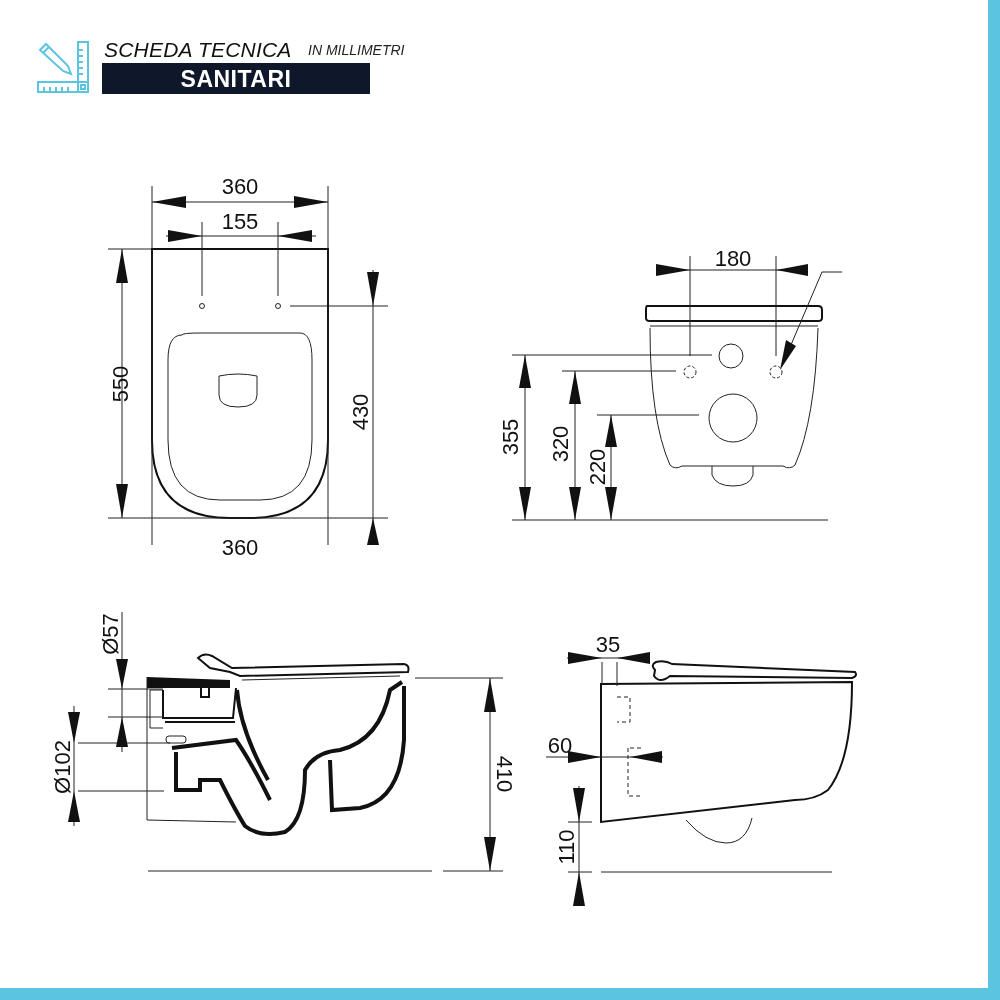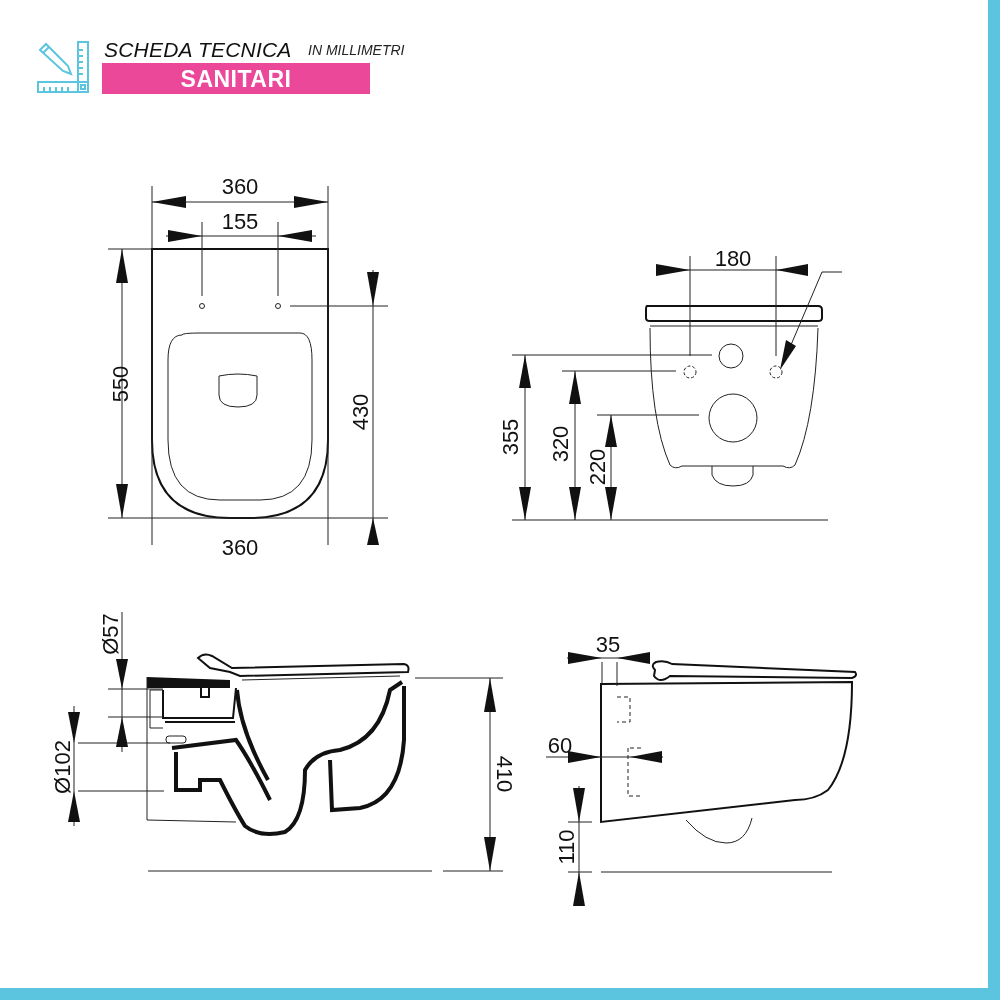--- a/index.html
+++ b/index.html
@@ -3,21 +3,21 @@
 <meta charset="utf-8">
 <style>
   html, body { margin: 0; padding: 0; }
   body { width: 1000px; height: 1000px; background: #ffffff; position: relative; overflow: hidden;
          font-family: "Liberation Sans", sans-serif; }
   .frame-right { position: absolute; left: 988px; top: 0; width: 12px; height: 1000px; background: #5bc5e0; }
   .frame-bottom { position: absolute; left: 0; top: 988px; width: 1000px; height: 12px; background: #5bc5e0; }
   .header-icon { position: absolute; left: 36px; top: 40px; width: 58px; height: 54px; }
   .header-title { position: absolute; left: 104px; top: 38px; font-size: 21px; font-style: italic; color: #111; letter-spacing: 0.2px; }
   .header-unit { position: absolute; left: 283px; top: 42px; font-size: 14px; font-style: italic; color: #222; margin-left: 25px; }
-  .header-band { position: absolute; left: 102px; top: 63px; width: 268px; height: 31px; background: #ec4899;
+  .header-band { position: absolute; left: 102px; top: 63px; width: 268px; height: 31px; background: #0f172a;
                  color: #fff; font-weight: bold; font-size: 23px; text-align: center; line-height: 32px; letter-spacing: 0.5px; }
   svg.drawing { position: absolute; left: 0; top: 0; }
   .dim { font-family: "Liberation Sans", sans-serif; font-size: 22px; fill: #111; }
   .thin { stroke: #222; stroke-width: 1; fill: none; }
   .outline { stroke: #111; stroke-width: 2; fill: none; }
   .heavy { stroke: #111; stroke-width: 4; fill: none; }
   .arrow { fill: #111; }
 </style>
 </head>
 <body>

